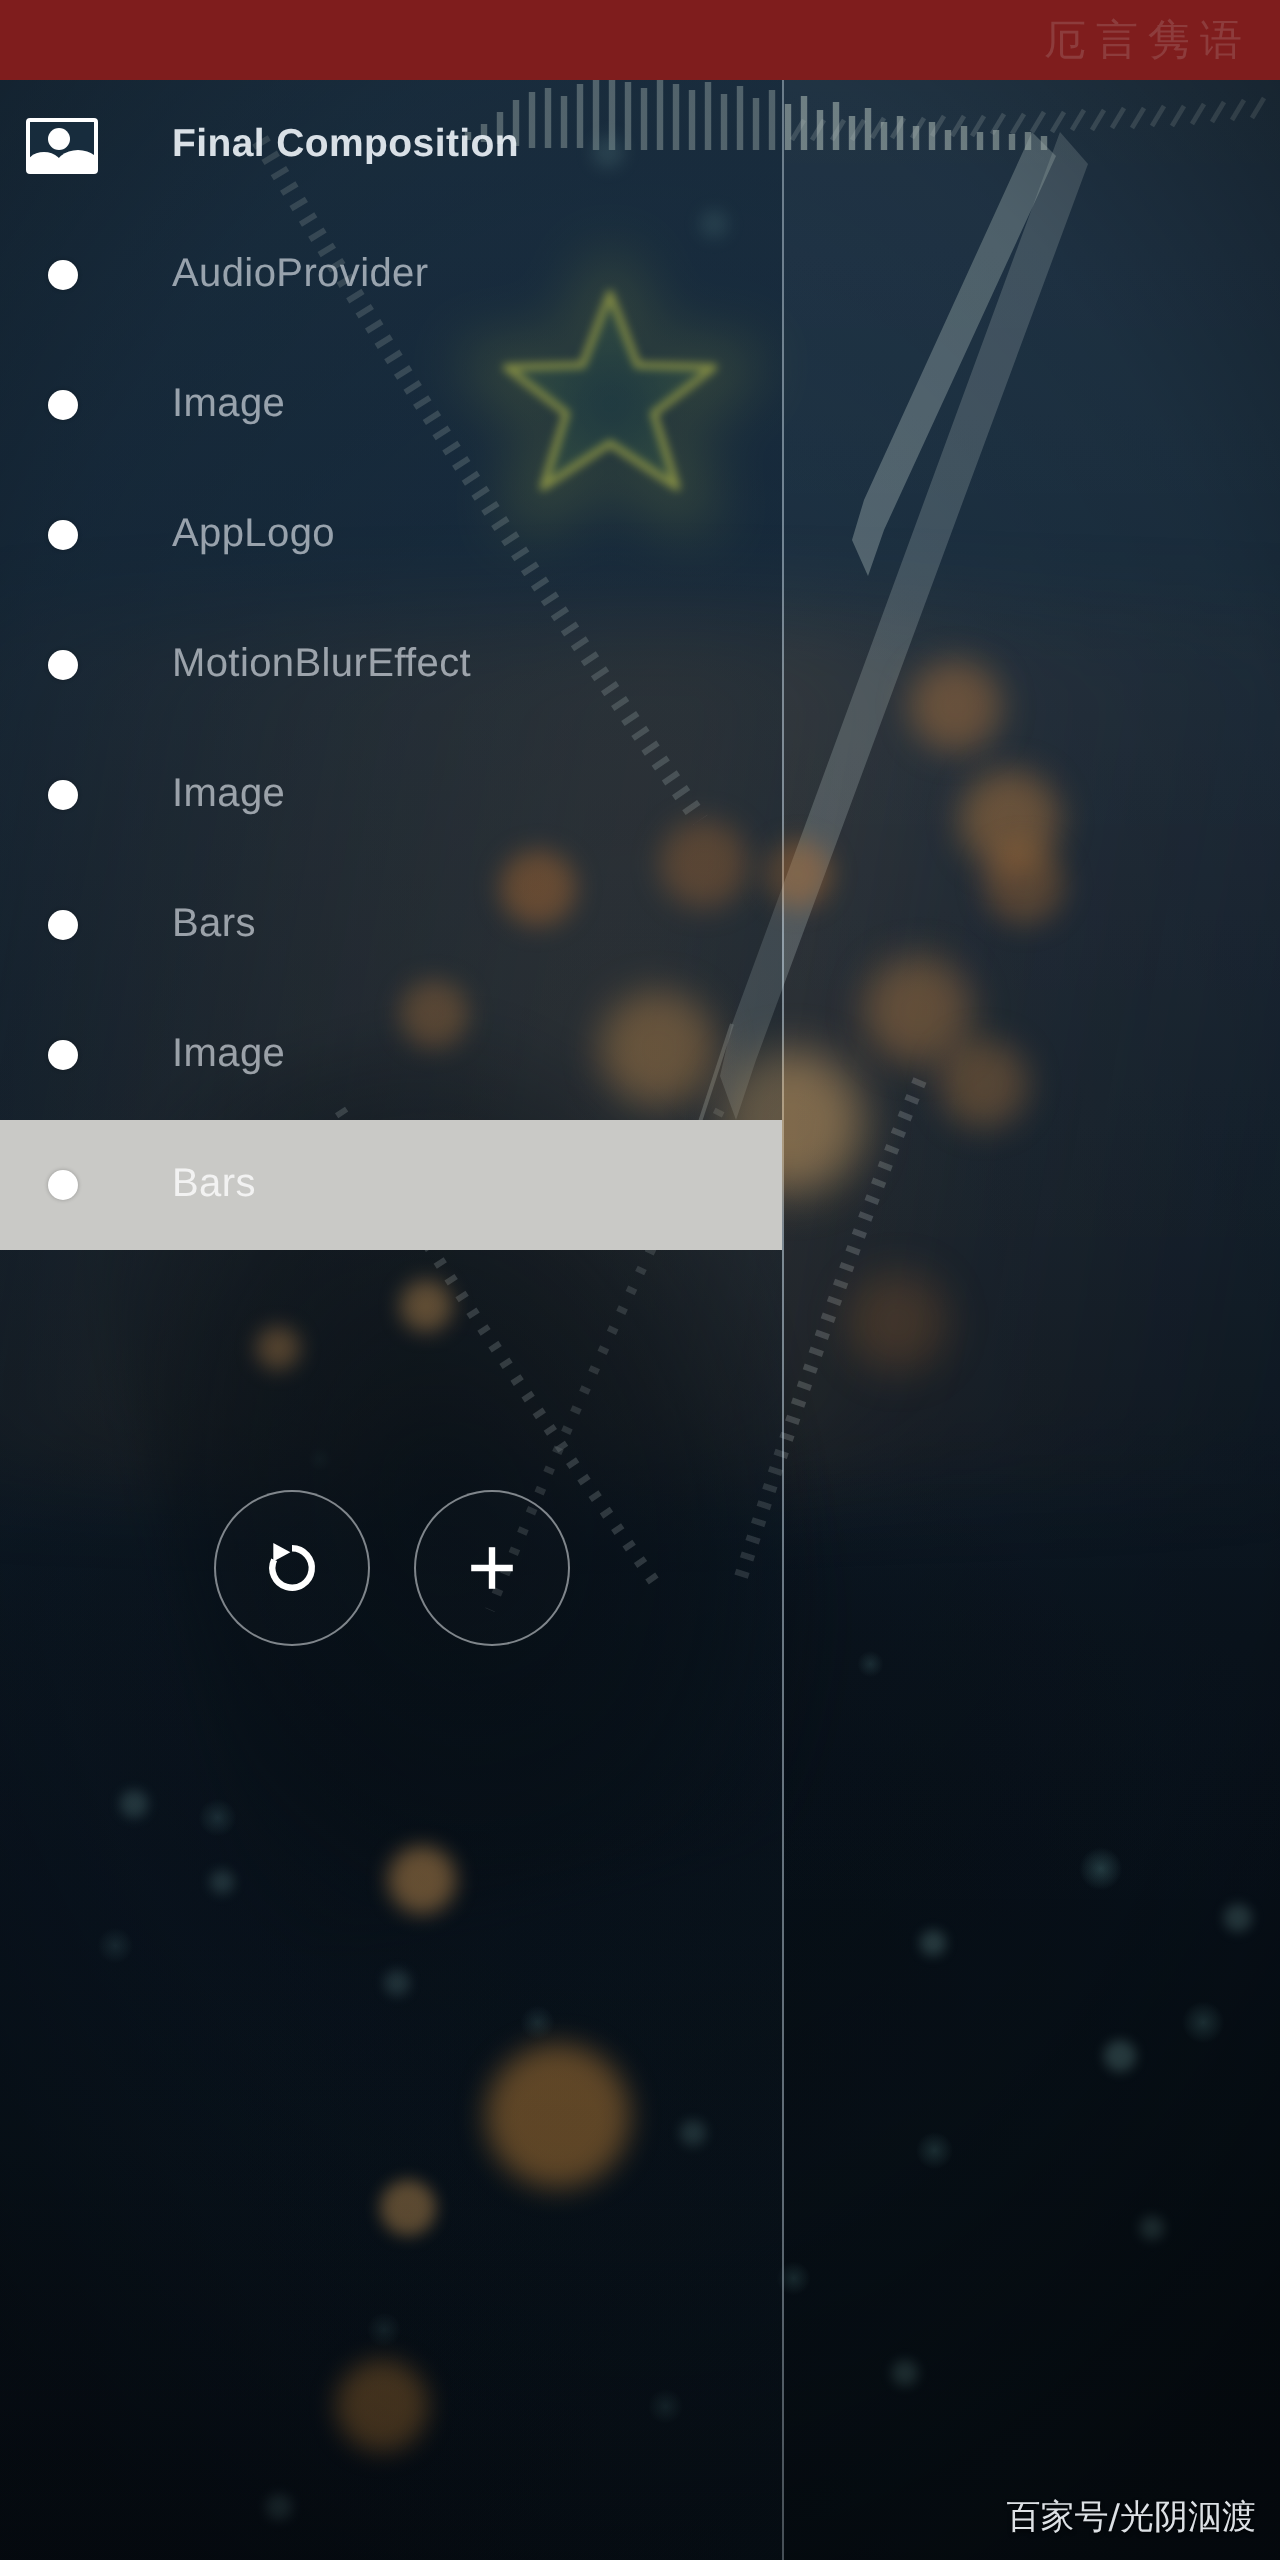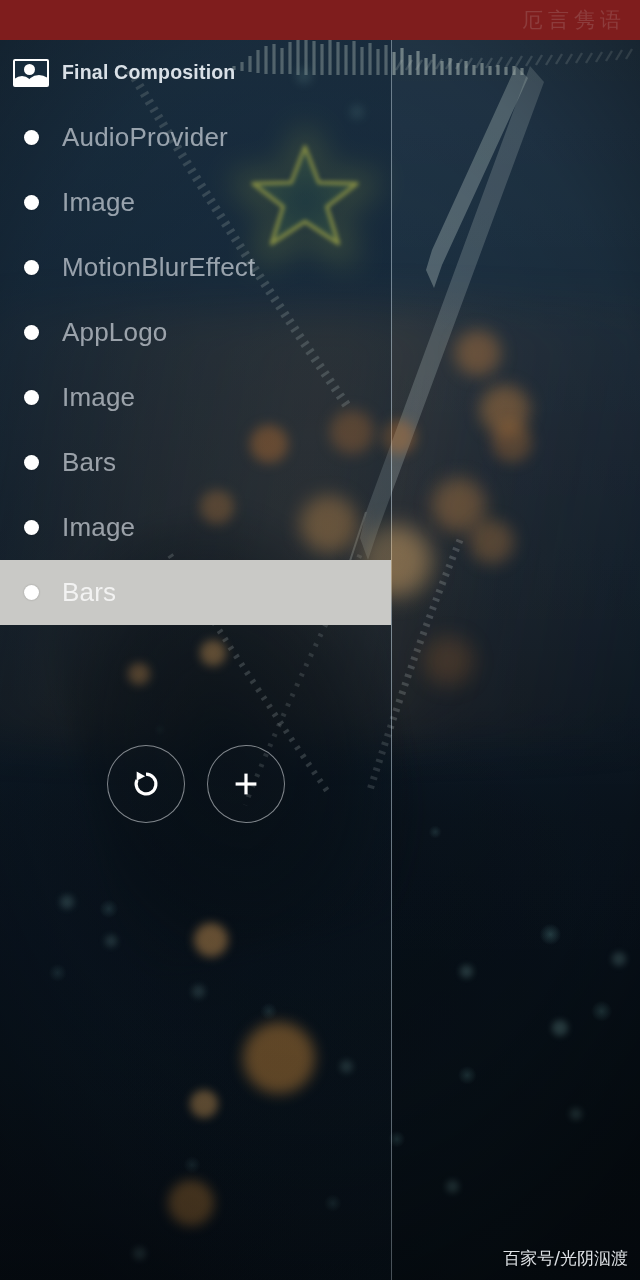--- a/index.html
+++ b/index.html
@@ -133,20 +133,21 @@
   }
   .drawer-list {
     position: absolute; left: 0; top: 0; width: 391px;
   }
 
   .row {
     position: relative;
     display: flex; align-items: center;
     height: 65px; width: 391px;
     padding-left: 0;
+    gap: 24px;
   }
   .row.group { height: 65px; }
   .row.selected {
     background: #c9c9c6;
   }
 
   .row-marker {
     width: 62px; min-width: 62px;
     display: flex; align-items: center; justify-content: center;
   }
@@ -175,21 +176,21 @@
     width: 20px; height: 18px; border-radius: 50%;
     background: #ffffff;
   }
   .img-icon .hill-b {
     position: absolute; right: -4px; bottom: -10px;
     width: 24px; height: 20px; border-radius: 50%;
     background: #ffffff;
   }
 
   .row-label {
-    font-size: 26px;
+    font-size: 20px;
     color: rgba(232,238,244,0.62);
     letter-spacing: 0.2px;
     white-space: nowrap;
   }
   .row.group .row-label {
     color: rgba(238,244,250,0.90);
     font-weight: bold;
     font-size: 19.5px;
   }
   .row.selected .row-label {
@@ -385,27 +386,27 @@
         <div class="row">
           <div class="row-marker">
             <div class="dot"></div>
           </div>
           <div class="row-label">Image</div>
         </div>
         <div class="row">
           <div class="row-marker">
             <div class="dot"></div>
           </div>
+          <div class="row-label">AppLogo</div>
+        </div>
+        <div class="row">
+          <div class="row-marker">
+            <div class="dot"></div>
+          </div>
           <div class="row-label">MotionBlurEffect</div>
-        </div>
-        <div class="row">
-          <div class="row-marker">
-            <div class="dot"></div>
-          </div>
-          <div class="row-label">AppLogo</div>
         </div>
         <div class="row">
           <div class="row-marker">
             <div class="dot"></div>
           </div>
           <div class="row-label">Image</div>
         </div>
         <div class="row">
           <div class="row-marker">
             <div class="dot"></div>

